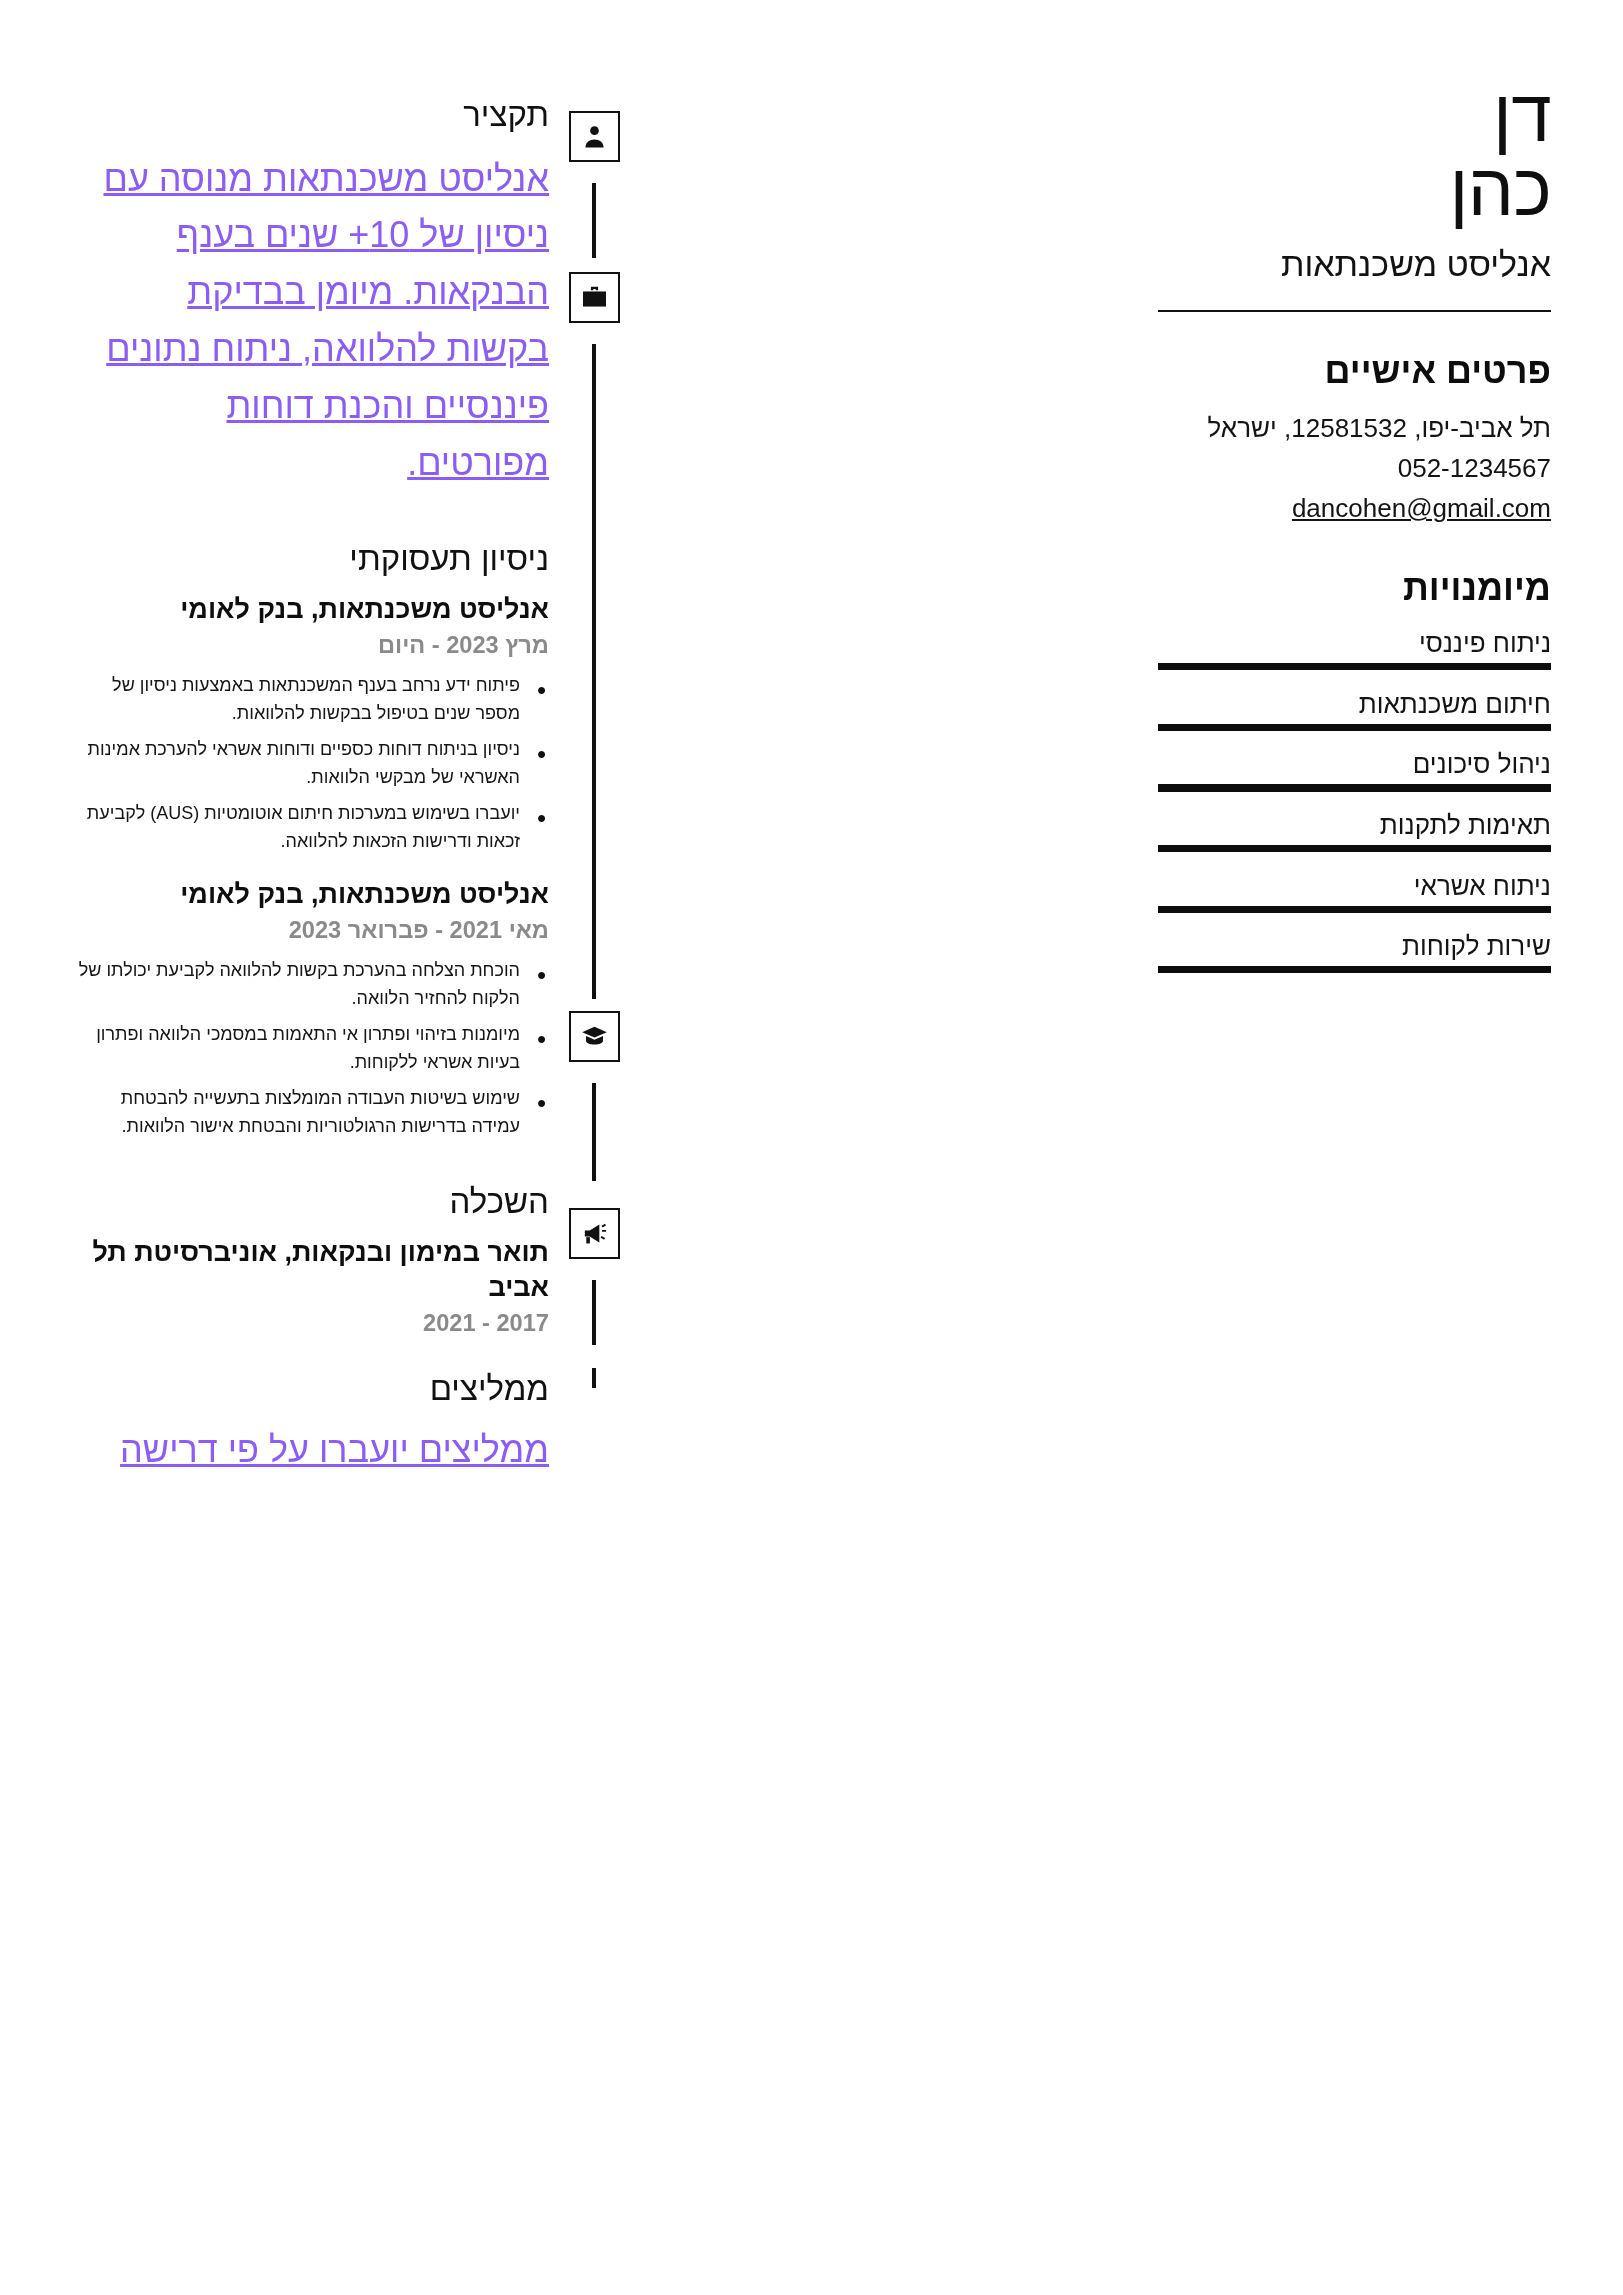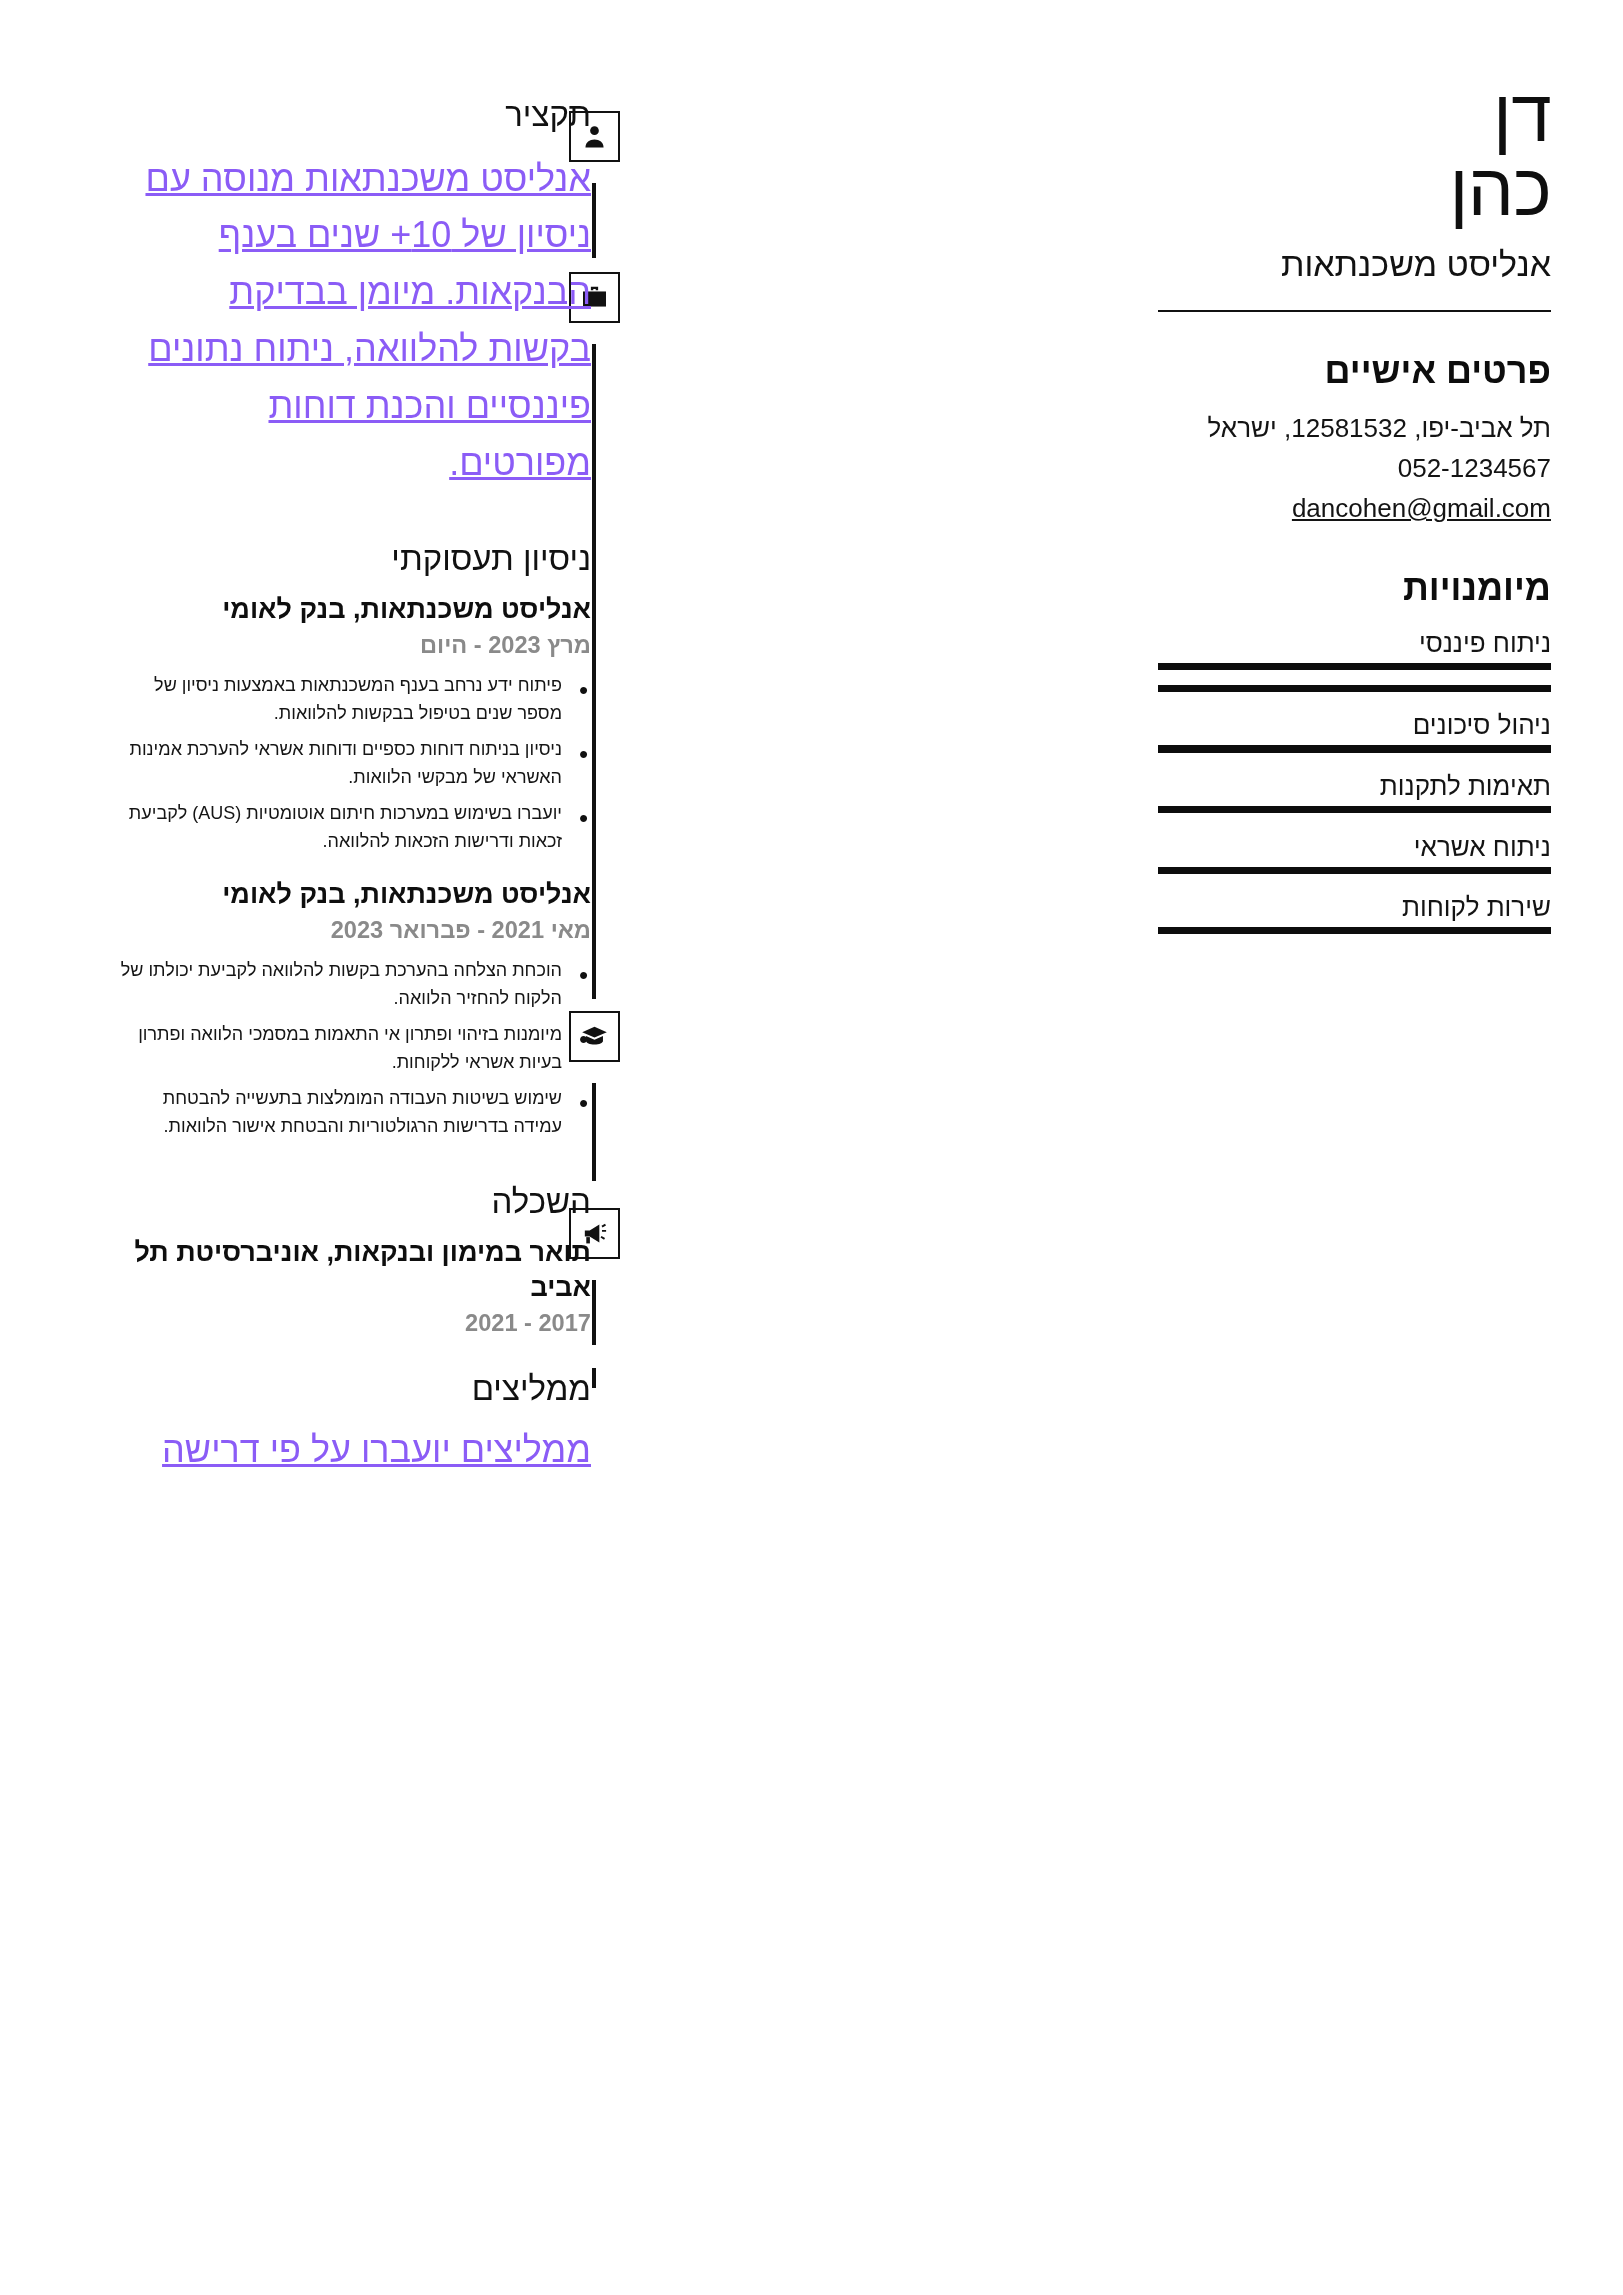--- a/index.html
+++ b/index.html
@@ -112,21 +112,21 @@
     position: absolute;
     right: 38px;
     width: 3.9px;
     background: #111;
   }
 
   
   .main {
     position: absolute;
     top: 98px;
-    right: 1032px;
+    right: 1074px;
     width: 471px;
     text-align: right;
   }
   .block { margin-bottom: 13px; }
   .sec-title {
     font-size: 33px;
     line-height: 1;
     color: #111;
     margin: 0 0 19.6px 0;
     font-weight: 400;
@@ -198,20 +198,21 @@
     </div>
 
     <div class="side-section">
       <div class="side-heading">מיומנויות</div>
       <div class="skills">
         <div class="skill-item">
           <div class="skill-label">ניתוח פיננסי</div>
           <div class="skill-bar"></div>
         </div>
         <div class="skill-item">
+          <div class="skill-label">חיתום משכנתאות</div>
           <div class="skill-bar"></div>
         </div>
         <div class="skill-item">
           <div class="skill-label">ניהול סיכונים</div>
           <div class="skill-bar"></div>
         </div>
         <div class="skill-item">
           <div class="skill-label">תאימות לתקנות</div>
           <div class="skill-bar"></div>
         </div>

